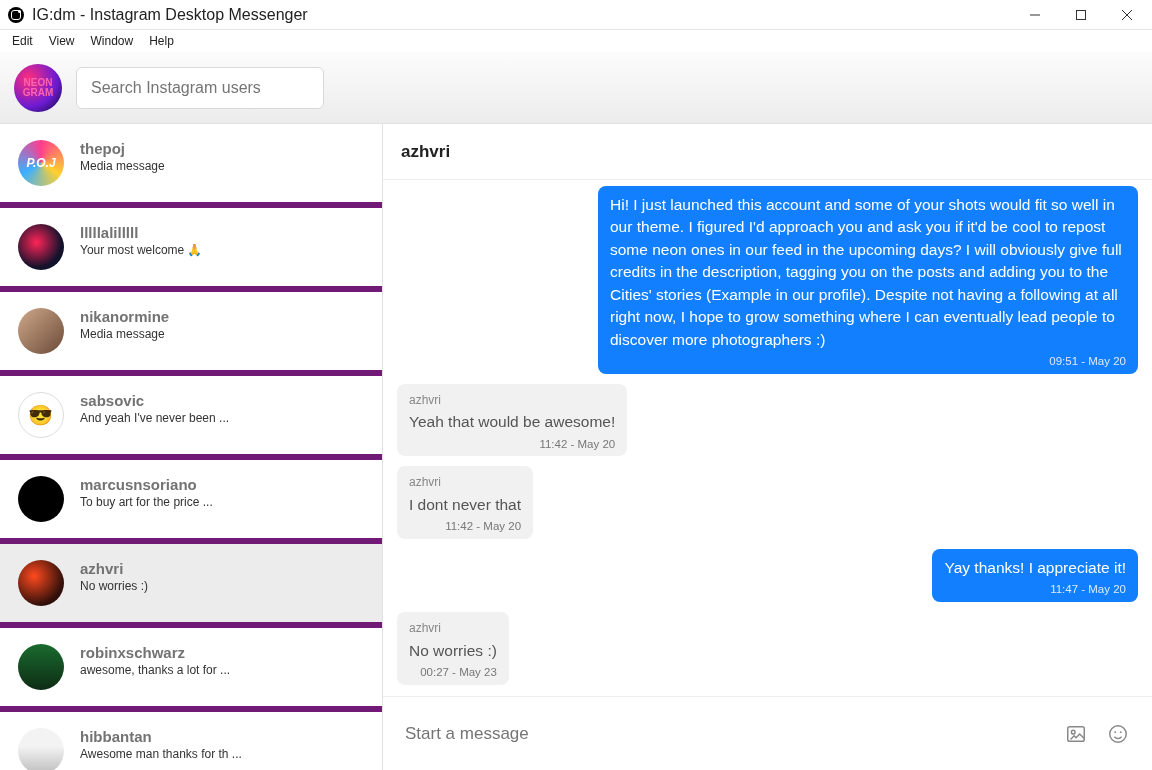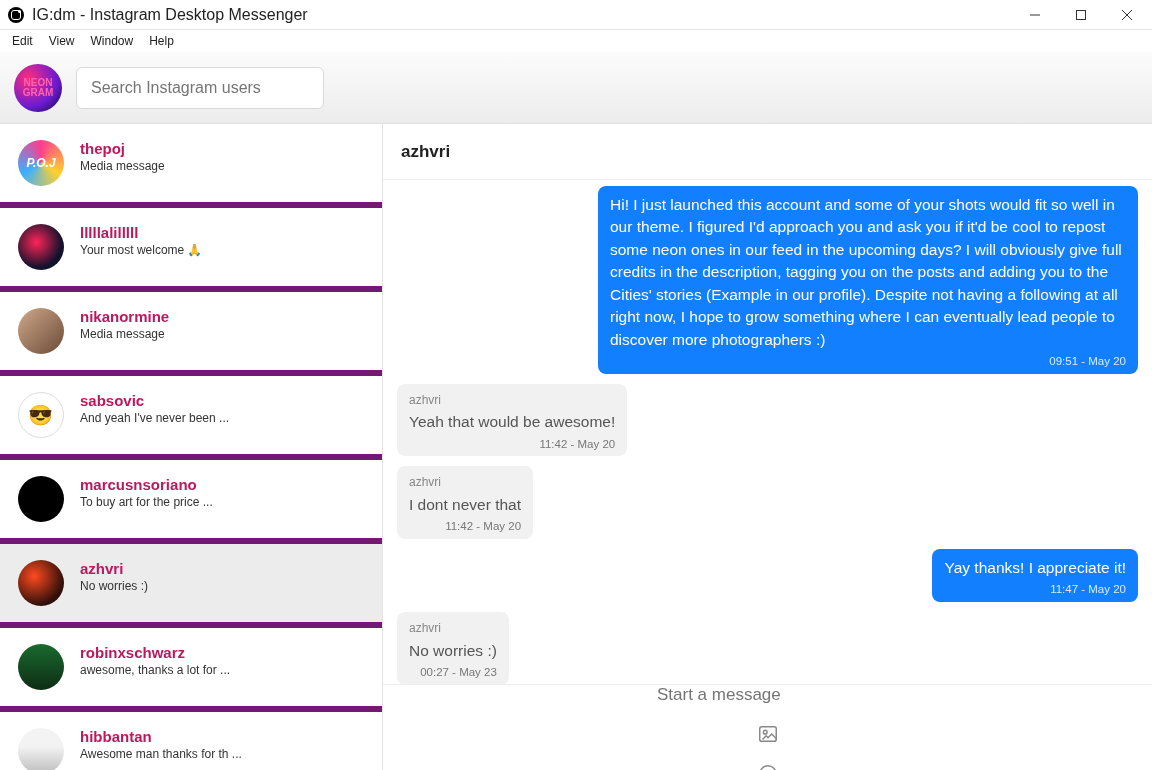--- a/index.html
+++ b/index.html
@@ -21,37 +21,37 @@
   .me-avatar { width:48px; height:48px; border-radius:50%; background:radial-gradient(circle at 30% 30%, #ff2d7a, #6b1bd3 60%, #0a0a2a); flex:none; display:flex; align-items:center; justify-content:center; color:#ff63b1; font-size:10px; font-weight:600; text-align:center; line-height:1; }
   .search { flex:0 0 248px; height:42px; border:1px solid #d9d9d9; border-radius:6px; background:#fff; padding:0 14px; font-size:16px; color:#888; outline:none; }
   
   .mainrow { display:flex; height:calc(770px - 30px - 22px - 72px); }
   
   .sidebar { width:383px; flex:none; border-right:1px solid #e2e2e2; overflow-y:auto; background:#fff; }
   .conv { display:flex; align-items:flex-start; gap:16px; padding:16px 18px; border-bottom:6px solid #701a75; cursor:pointer; }
   .conv.active { background:#ececec; }
   .conv-av { width:46px; height:46px; border-radius:50%; flex:none; background:#222; }
   .conv-txt { overflow:hidden; }
-  .conv-name { font-weight:600; font-size:15px; color:#be185d; margin-bottom:2px; }
+  .conv-name { font-weight:600; font-size:15px; color:#737373; margin-bottom:2px; }
   .conv-prev { font-size:12px; color:#333; white-space:nowrap; overflow:hidden; text-overflow:ellipsis; }
   
   .chat { flex:1; display:flex; flex-direction:column; background:#fff; }
   .chat-header { height:56px; border-bottom:1px solid #eee; display:flex; align-items:center; padding:0 18px; font-weight:600; font-size:17px; color:#222; }
   .chat-scroll { flex:1; overflow-y:auto; padding:6px 14px 10px; display:flex; flex-direction:column; gap:10px; }
   .msg-row { display:flex; }
   .msg-row.out { justify-content:flex-end; }
   .bubble { max-width:540px; border-radius:8px; padding:8px 12px 4px; font-size:15.5px; line-height:1.45; position:relative; }
   .bubble.in { background:#f1f1f1; color:#555; }
   .bubble.out { background:#127fff; color:#fff; }
   .sender { font-size:12px; color:#888; margin-bottom:2px; }
   .msg-ts { font-size:11.5px; text-align:right; margin-top:2px; }
   .bubble.in .msg-ts { color:#777; }
   .bubble.out .msg-ts { color:#dbeaff; }
   
-  .composer { height:86px; border-top:1px solid #eee; display:flex; align-items:center; padding:0 22px; gap:18px;flex-direction:column; }
+  .composer { height:74px; border-top:1px solid #eee; display:flex; align-items:center; padding:0 22px; gap:18px; }
   .compose-input { flex:1; border:none; outline:none; font-size:17px; color:#888; height:40px; }
   .comp-icon { width:24px; height:24px; color:#888; display:flex; align-items:center; justify-content:center; }
   
   .av-thepoj { background: conic-gradient(#ff3c8e, #ffd02e, #3cafff, #ff3c8e); display:flex; align-items:center; justify-content:center; color:#fff; font-size:12px; font-weight:700; font-style:italic; }
   .av-lll { background: radial-gradient(circle at 40% 40%, #ff2458, #11122b 65%); }
   .av-nika { background: linear-gradient(135deg,#cfa98a,#6b4a38); }
   .av-sab { background:#fff; border:1px solid #ddd; display:flex; align-items:center; justify-content:center; font-size:20px; }
   .av-marcus { background:#000; }
   .av-azh { background: radial-gradient(circle at 35% 35%, #ff4a1f, #300f0a 70%); }
   .av-robin { background: linear-gradient(180deg,#1a6b2f,#0d2c14); }

